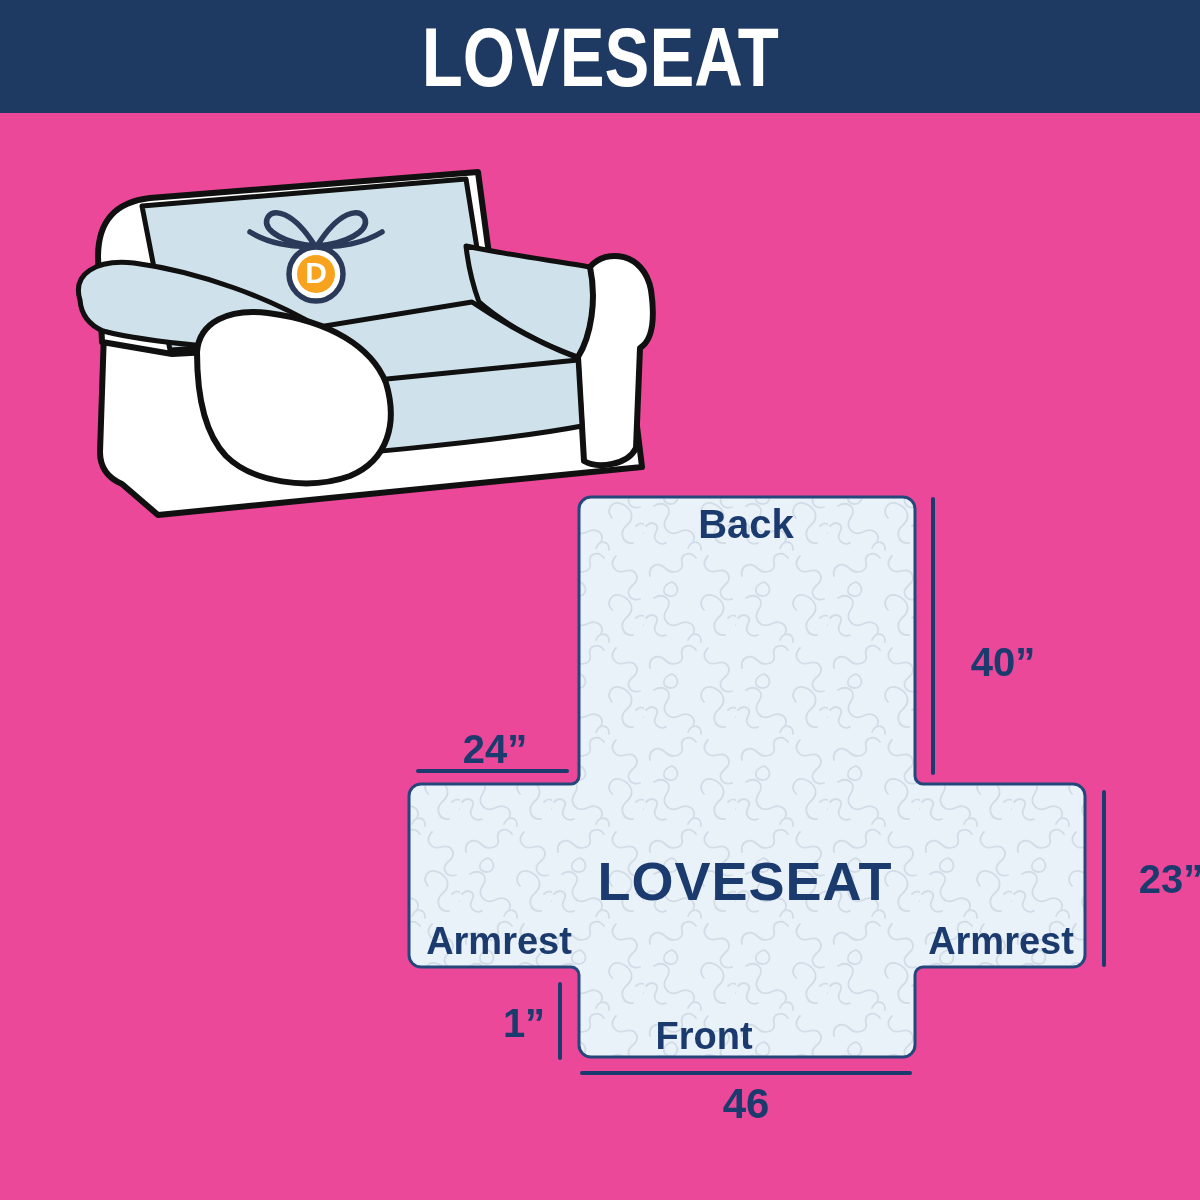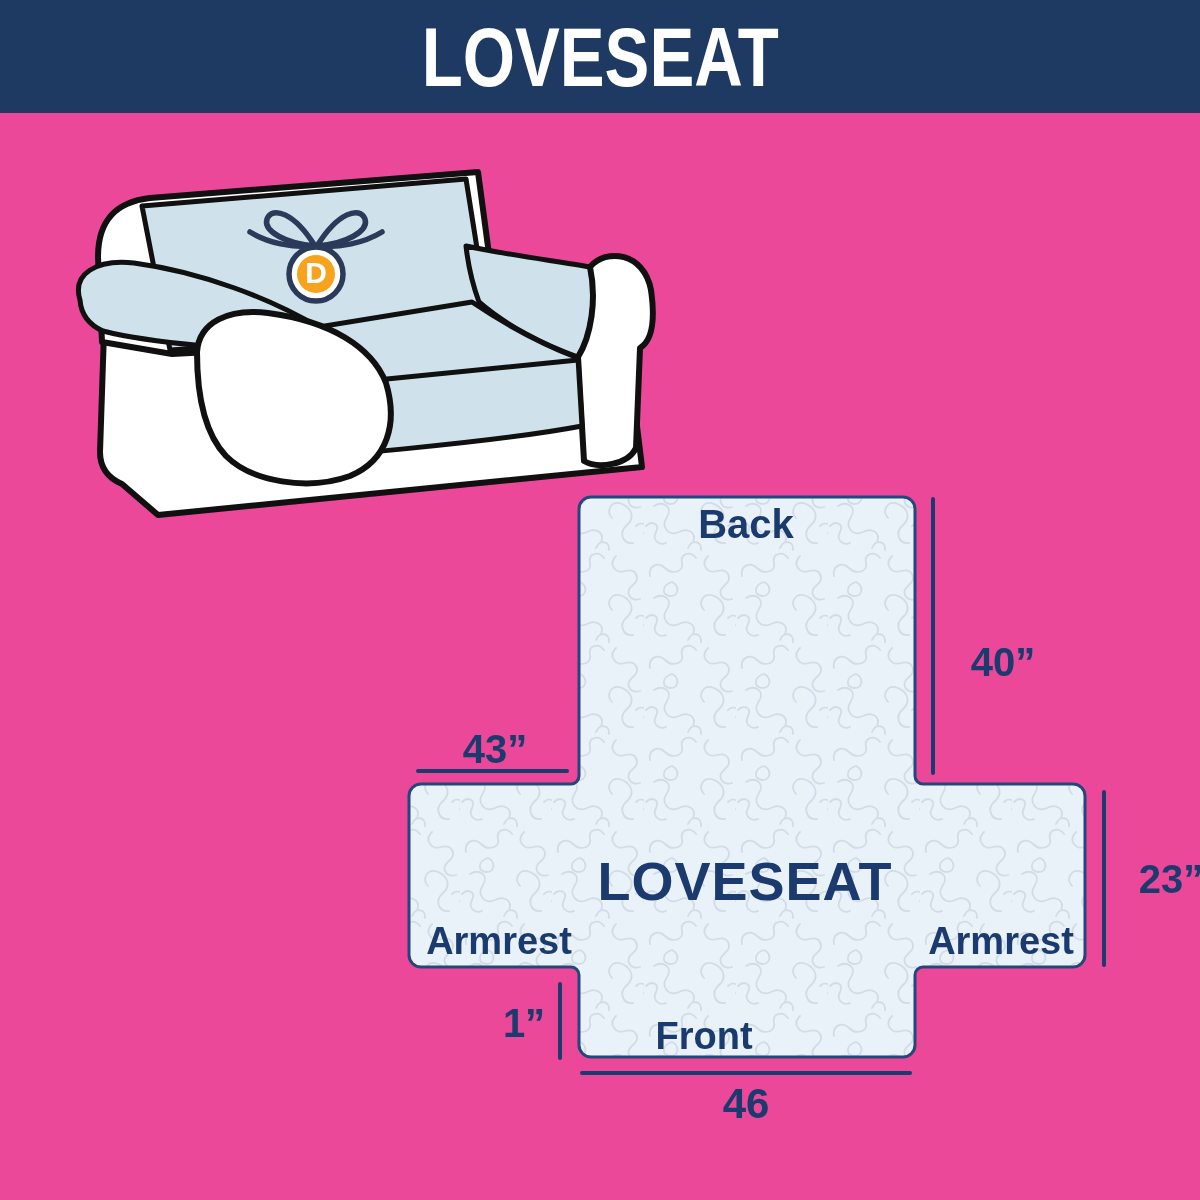--- a/index.html
+++ b/index.html
@@ -118,19 +118,19 @@
   <div class="mline" id="l-23"></div>
   <div class="mline" id="l-13"></div>
   <div class="mline" id="l-46"></div>
 
   <div class="lbl" id="t-back">Back</div>
   <div class="lbl" id="t-center">LOVESEAT</div>
   <div class="lbl" id="t-armL">Armrest</div>
   <div class="lbl" id="t-armR">Armrest</div>
   <div class="lbl" id="t-front">Front</div>
 
-  <div class="lbl" id="t-24">43”</div>
+  <div class="lbl" id="t-24">24”</div>
   <div class="lbl" id="t-40">40”</div>
   <div class="lbl" id="t-23">23”</div>
   <div class="lbl" id="t-13">1”</div>
   <div class="lbl" id="t-46">46</div>
 
 </div>
 
 </body></html>

